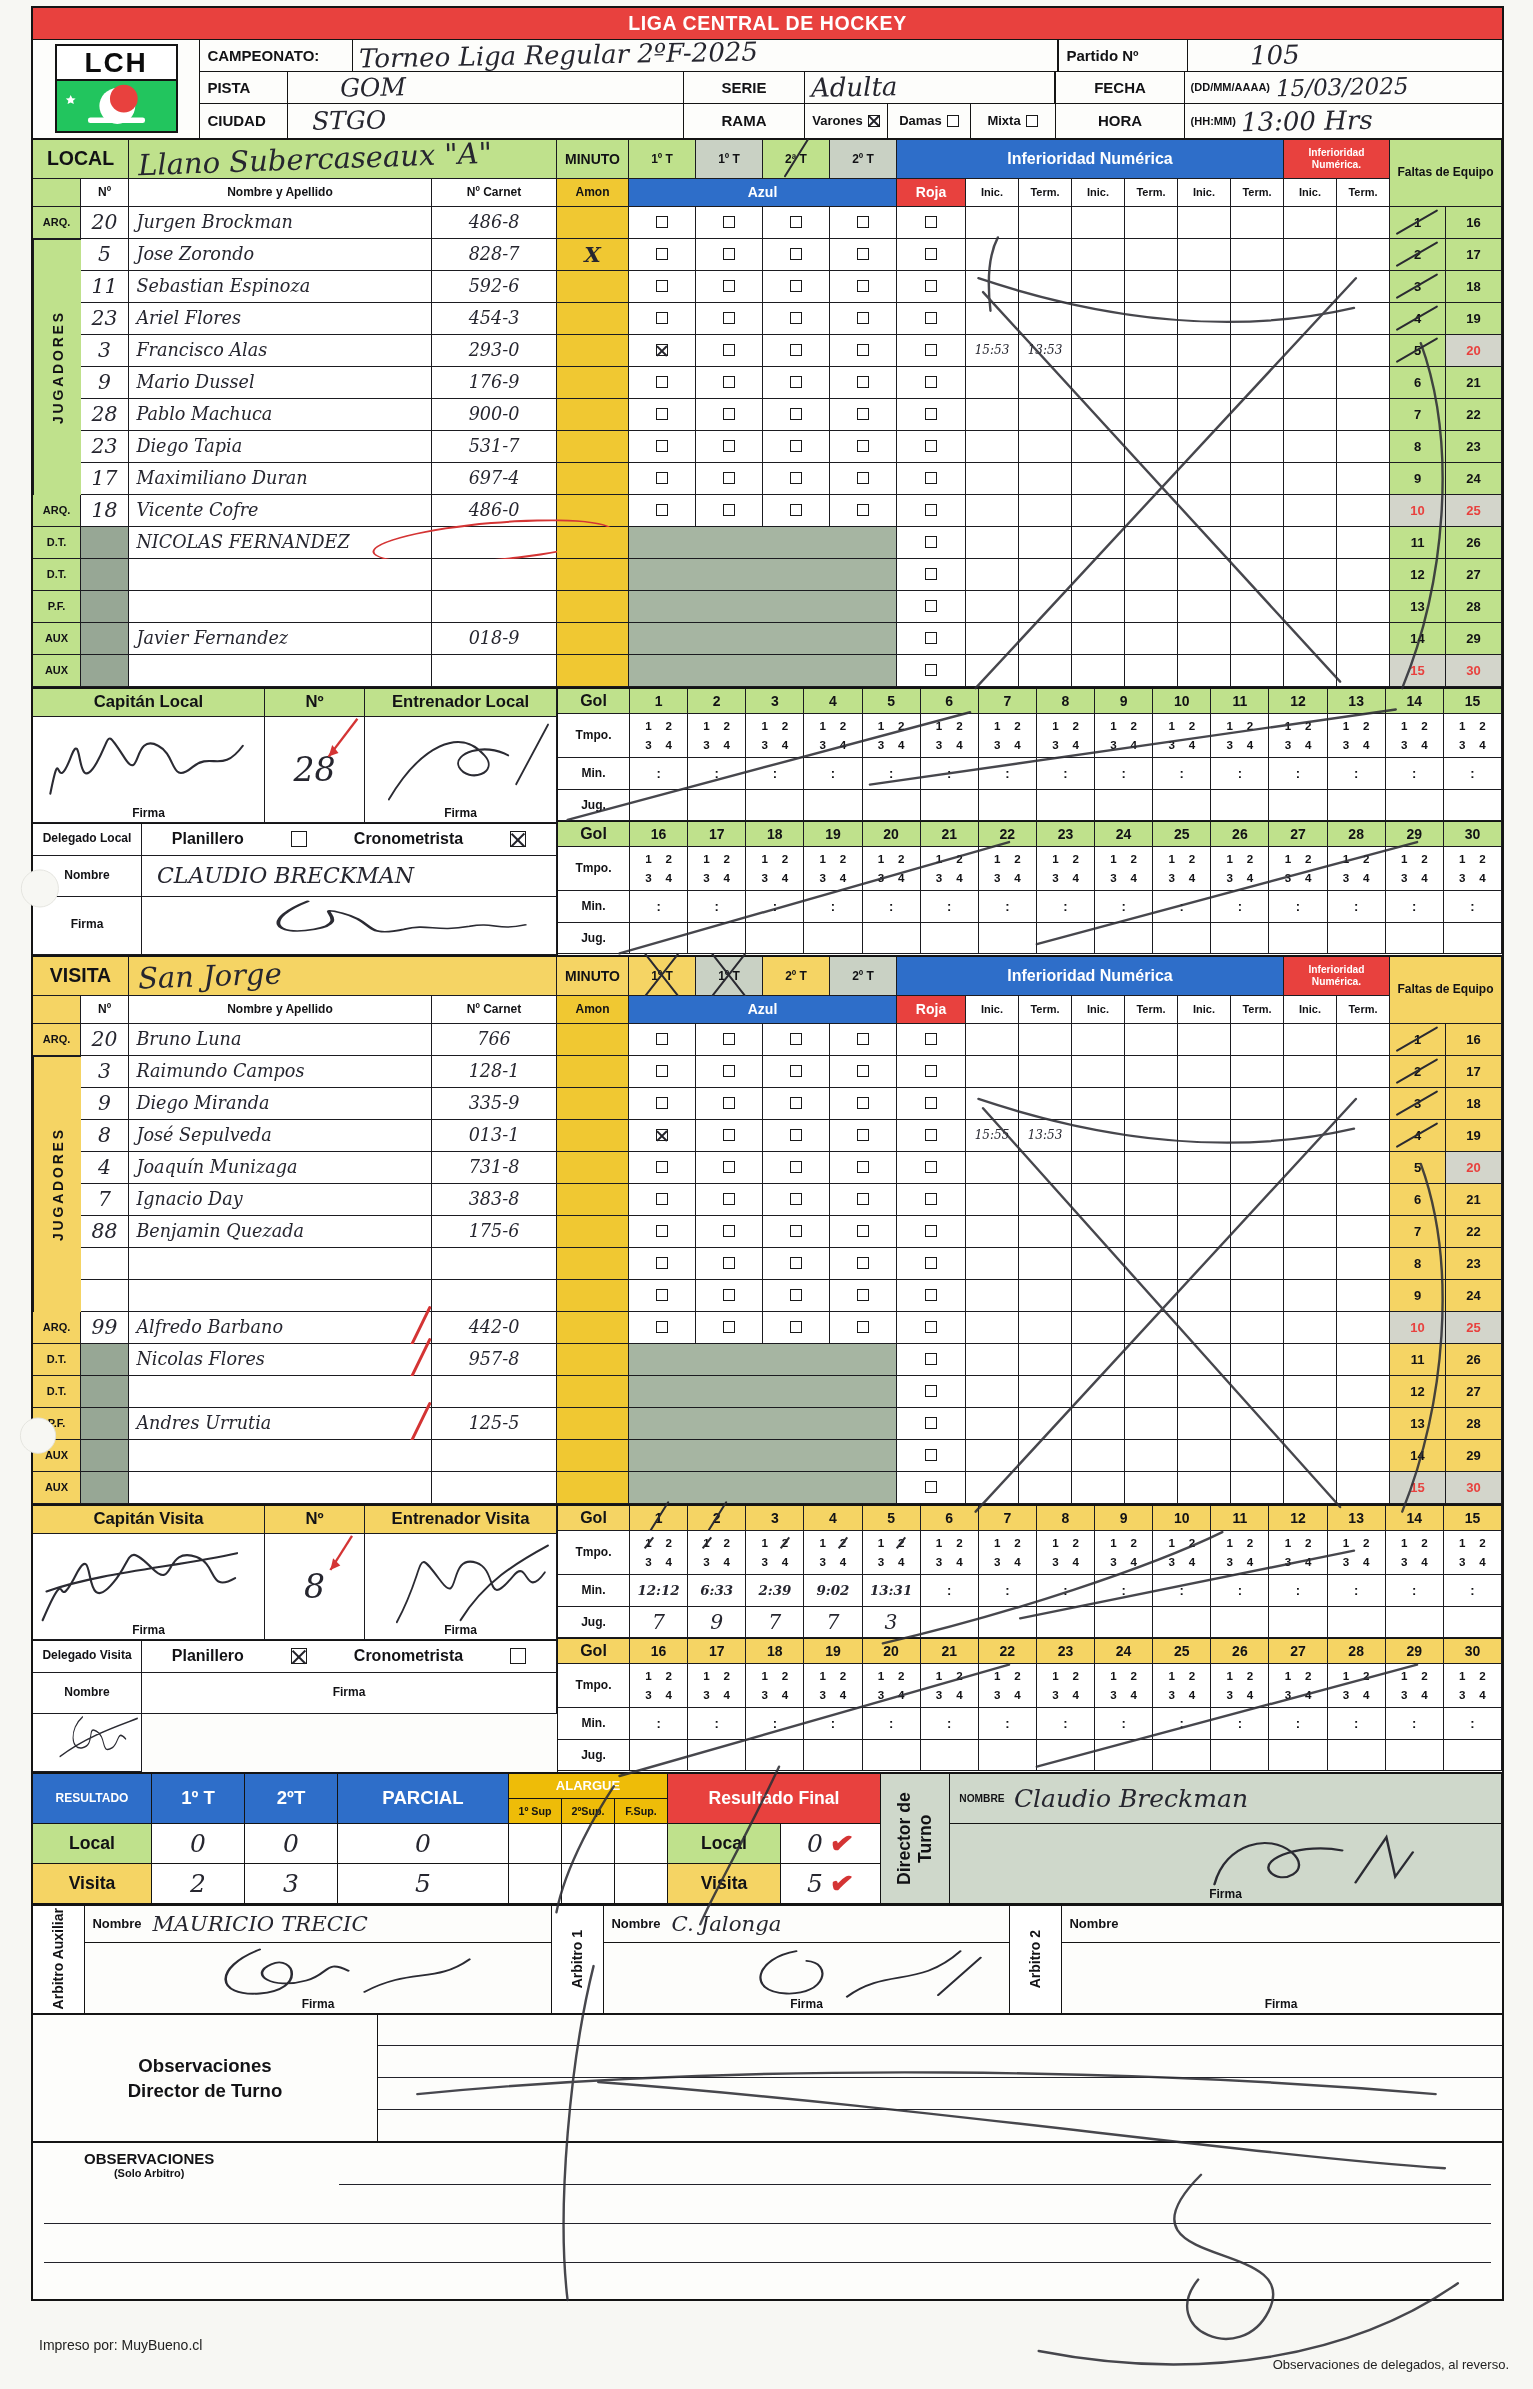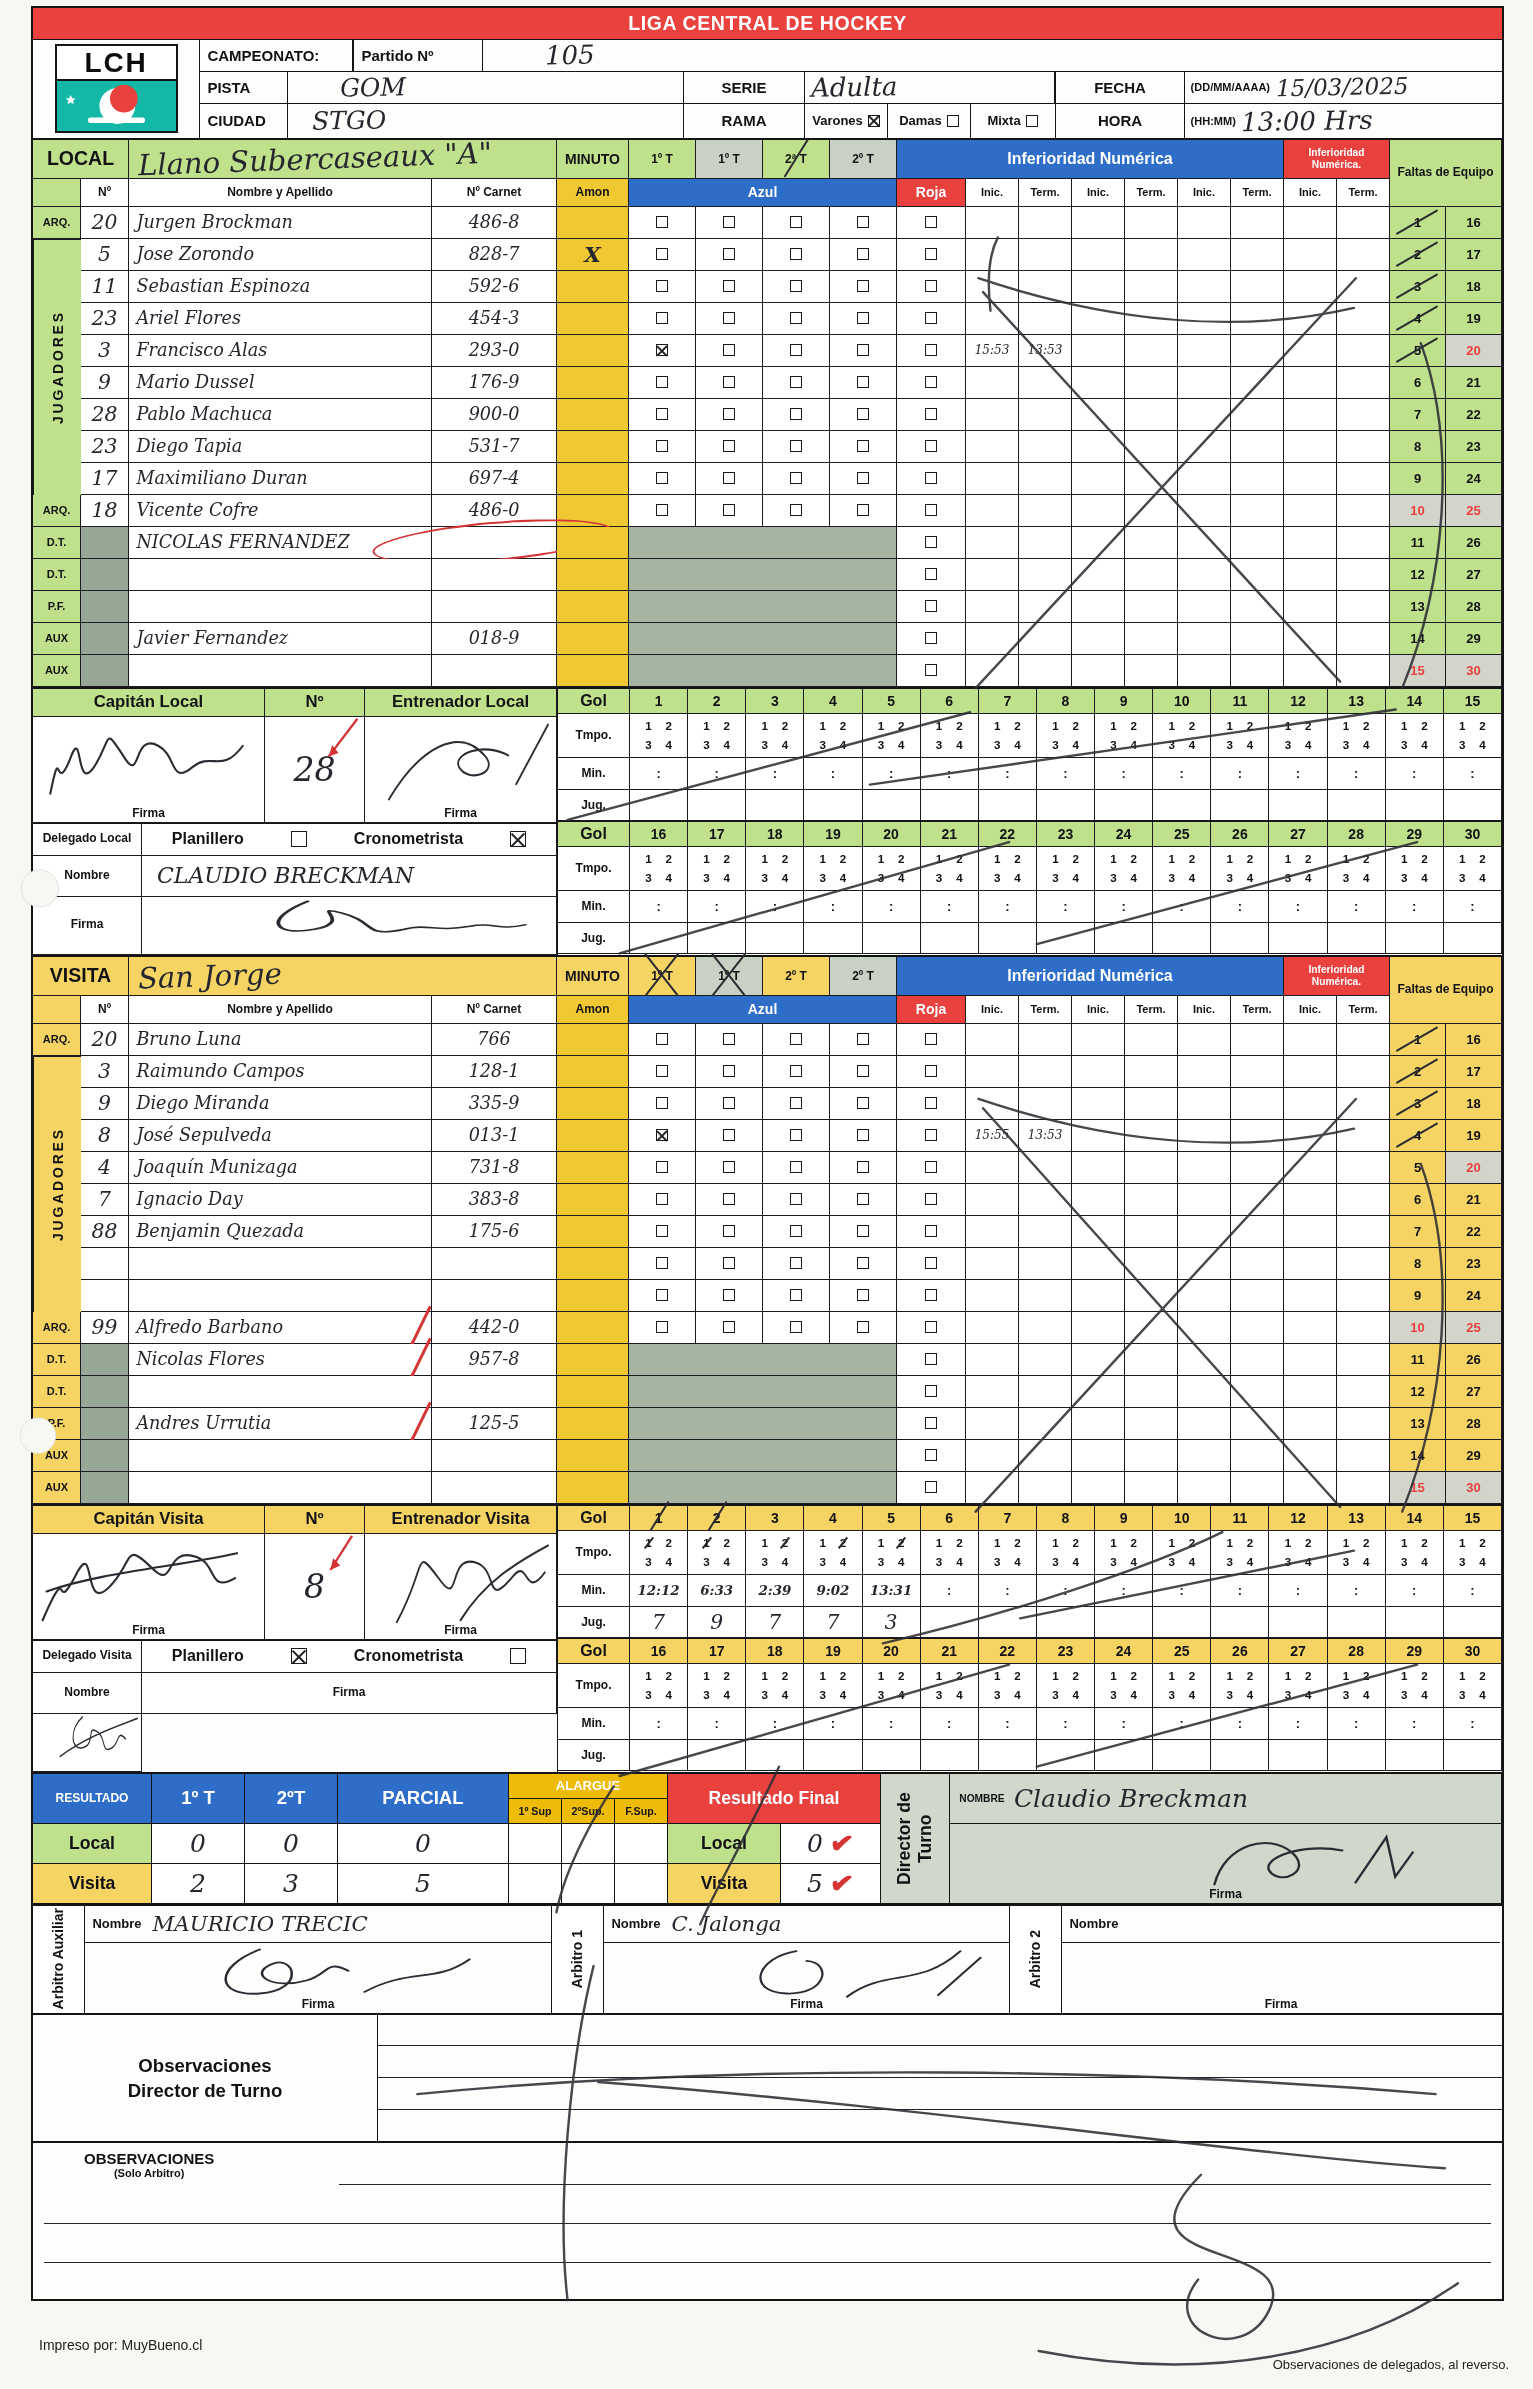--- a/index.html
+++ b/index.html
@@ -4,21 +4,21 @@
 <style>
   *{box-sizing:border-box;margin:0;padding:0}
   html,body{width:1533px;height:2389px}
   body{background:#f7f7f3;font-family:"Liberation Sans",sans-serif;color:#121215;position:relative;overflow:hidden}
   .sheet{position:absolute;left:31px;top:5.6px;width:1473px;border:2.8px solid #141414;background:#fdfdfb}
   
   .titlebar{height:32px;background:#e8413e;color:#fff;font-weight:bold;font-size:19.5px;display:flex;align-items:center;justify-content:center;letter-spacing:0.6px;border-bottom:1.9px solid #141414}
   
   .hdr{display:flex;border-bottom:2.3px solid #141414;height:100px}
   .logo{width:167px;border-right:1.9px solid #141414;display:flex;align-items:center;justify-content:center}
-  .logo-box{width:123px;height:89px;border:2.8px solid #141414;display:flex;flex-direction:column;background:#14b8a6}
+  .logo-box{width:123px;height:89px;border:2.8px solid #141414;display:flex;flex-direction:column;background:#22c55e}
   .logo-top{background:#fff;height:35px;display:flex;align-items:center;justify-content:center;font-weight:bold;font-size:28px;letter-spacing:1.9px;border-bottom:2.8px solid #141414;color:#0c0c0c}
   .logo-bottom{flex:1;position:relative}
   .hfields{flex:1;display:flex;flex-direction:column}
   .hrow{display:flex;border-bottom:1.5px solid #141414;height:32px;align-items:stretch}
   .hrow:last-child{border-bottom:none;flex:1}
   .hlab{font-weight:bold;font-size:15px;display:flex;align-items:center;padding:0 7.4px;border-right:1.5px solid #141414;white-space:nowrap}
   .hcell{display:flex;align-items:center;border-right:1.5px solid #141414;position:relative;padding:0 5.6px}
   .hcell:last-child{border-right:none}
   .fmt{font-size:11px;font-weight:bold;margin-right:5.6px}
   .hw{font-family:"DejaVu Serif",serif;font-style:italic;color:#26262f}
@@ -162,20 +162,23 @@
             <circle cx="82" cy="17" r="17" fill="#e8413e"></circle>
             <rect x="38" y="40" width="70" height="7" rx="3" fill="#ffffff"></rect>
             <path d="M18,14 l2.6,5.4 6,.6 -4.5,4 1.4,5.8 -5.5,-3 -5.5,3 1.4,-5.8 -4.5,-4 6,-.6 z" fill="#ffffff" transform="scale(0.7) translate(6,4)"></path>
           </svg>
         </div>
       </div>
     </div>
     <div class="hfields">
       <div class="hrow">
         <div class="hlab" style="width:153px">CAMPEONATO:</div>
+        <div class="hcell" style="flex:1">
+            <span class="hw hwv" style="font-size:26px">Torneo Liga Regular 2ºF-2025</span>
+          </div>
         <div class="hlab" style="width:130px;border-left:1.5px solid #141414">Partido Nº</div>
         <div class="hcell" style="width:314px">
             <span class="hw hwv" style="font-size:26px;margin-left:56px">105</span>
           </div>
       </div>
       <div class="hrow">
         <div class="hlab" style="width:88px">PISTA</div>
         <div class="hcell" style="width:396px">
             <span class="hw hwv" style="font-size:25px;margin-left:46px">GOM</span>
           </div>

